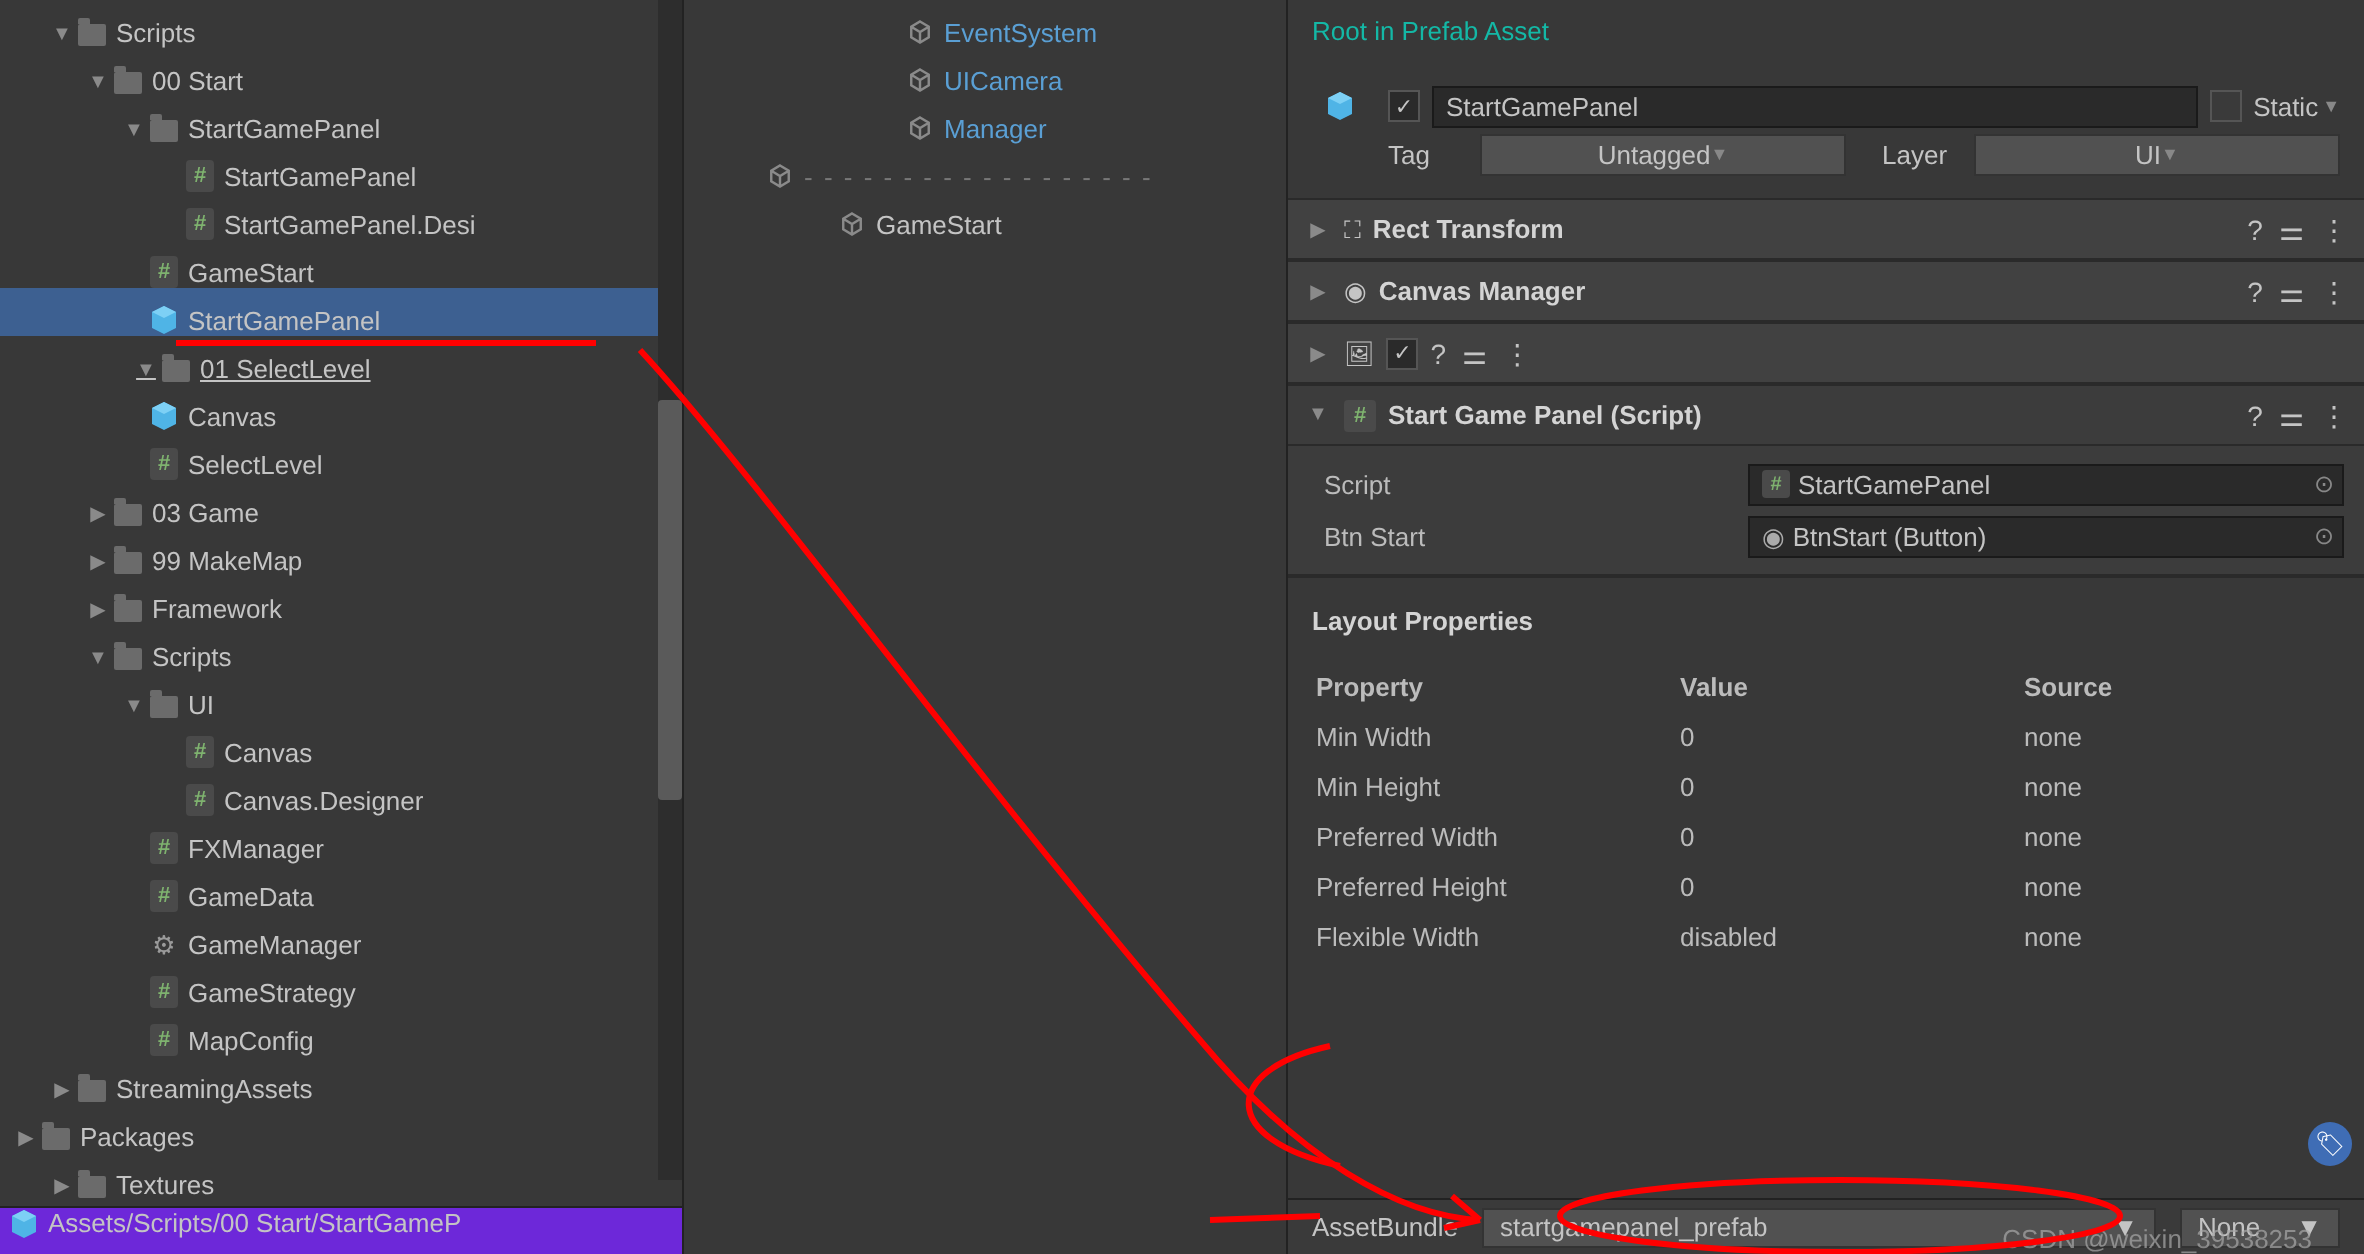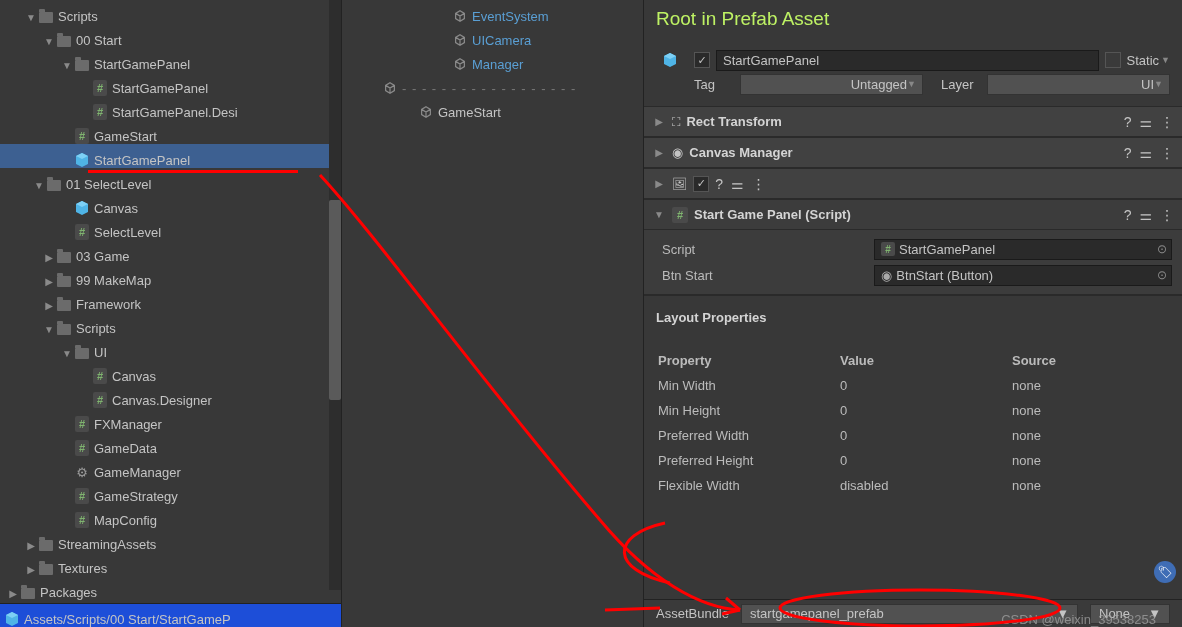--- a/index.html
+++ b/index.html
@@ -18,47 +18,47 @@
 .arrow.right::before{content:"▶"}
 .arrow.none{visibility:hidden}
 .ic{width:16px;height:16px;display:inline-flex;align-items:center;justify-content:center;margin-right:4px}
 .ic-folder{background:#6b6b6b;width:14px;height:11px;border-radius:1px;position:relative;top:1px}
 .ic-folder::before{content:"";position:absolute;top:-3px;left:0;width:6px;height:3px;background:#6b6b6b;border-radius:1px 1px 0 0}
 .ic-cs{background:#4a4a4a;width:14px;height:16px;border-radius:2px;display:flex;align-items:center;justify-content:center;color:#7fb36f;font-size:11px;font-weight:bold}
 .ic-prefab svg{width:16px;height:16px}
 .ic-gear{color:#9a9a9a;font-size:13px}
 .ic-go svg{width:14px;height:14px}
 .txt-blue{color:#5a9fd4}
-.path-bar{position:absolute;bottom:0;left:0;right:0;height:24px;background:#1d4ed8;border-top:1px solid #222;display:flex;align-items:flex-end;padding:0 4px}
+.path-bar{position:absolute;bottom:0;left:0;right:0;height:24px;background:#6d28d9;border-top:1px solid #222;display:flex;align-items:flex-start;padding:0 4px}
 
 .insp-header{padding:10px 12px;background:#383838;border-bottom:1px solid #2a2a2a}
 .insp-row{display:flex;align-items:center;height:24px;gap:6px;padding:2px 0}
-.insp-title{color:#bef264;font-size:19px;padding:8px 12px}
+.insp-title{color:#14b8a6;font-size:13px;padding:8px 12px}
 .chk{width:16px;height:16px;background:#2a2a2a;border:1px solid #555;display:inline-flex;align-items:center;justify-content:center;font-size:11px;color:#c4c4c4}
 .input-box{background:#2a2a2a;border:1px solid #1a1a1a;padding:3px 6px;color:#c4c4c4;flex:1;height:21px;display:flex;align-items:center}
 .static-lbl{color:#c4c4c4;display:flex;align-items:center;gap:2px}
 .static-arrow{font-size:9px;color:#888}
 .lbl{color:#c4c4c4;min-width:40px}
-.dropdown{background:#515151;border:1px solid #333;padding:3px 6px;display:flex;align-items:center;justify-content:flex-end;height:21px;min-width:100px}
+.dropdown{background:#515151;border:1px solid #333;padding:3px 6px;display:flex;align-items:center;justify-content:center;height:21px;min-width:100px}
 .dropdown .dd-arrow{font-size:9px;color:#888}
 
 .component{background:#3c3c3c;border-bottom:1px solid #2a2a2a}
 .comp-header{display:flex;align-items:center;height:30px;padding:0 8px;background:#414141;gap:6px;border-bottom:1px solid #2a2a2a}
 .comp-header.open{background:#3c3c3c}
 .comp-title{flex:1;font-weight:bold;color:#d4d4d4}
 .comp-icons{display:flex;gap:8px;align-items:center;color:#888}
 .comp-icons span{font-size:14px}
 .comp-body{padding:6px 10px}
 .prop-row{display:flex;align-items:center;height:26px}
 .prop-label{width:220px;color:#bbb;padding-left:8px}
 .obj-field{background:#2a2a2a;border:1px solid #1a1a1a;padding:2px 6px;display:flex;align-items:center;height:21px;flex:1;gap:4px;position:relative}
 .obj-field .target{position:absolute;right:4px;font-size:12px;color:#888}
 .layout-section{background:#383838;padding:8px 12px;border-top:1px solid #2a2a2a}
 .layout-title{font-weight:bold;color:#d4d4d4;padding:6px 0}
-.layout-table{width:100%;margin-top:16px}
+.layout-table{width:100%;margin-top:6px}
 .layout-table .hdr{color:#d4d4d4;font-weight:bold}
 .layout-table td{padding:4px 0;color:#bbb}
 .layout-table td:nth-child(1){width:180px}
 .layout-table td:nth-child(2){width:170px}
 .asset-bundle{position:absolute;bottom:0;left:0;right:0;height:28px;background:#3a3a3a;border-top:1px solid #222;display:flex;align-items:center;padding:0 12px;gap:12px}
 .ab-dd{background:#515151;border:1px solid #333;height:20px;display:flex;align-items:center;padding:0 8px;justify-content:space-between;min-width:200px}
 .watermark{position:absolute;bottom:0;right:26px;color:#a8a8a8;font-size:13px;z-index:5;opacity:.7}
 .tag-ic{position:absolute;right:6px;bottom:44px;background:#3f6db5;width:22px;height:22px;border-radius:50%;display:flex;align-items:center;justify-content:center;font-size:12px;color:#fff}
 
 svg.annot{position:absolute;top:0;left:0;width:1182px;height:627px;pointer-events:none;z-index:10}
@@ -116,21 +116,21 @@
         <div class="tree-row selected" style="padding-left: 60px;">
           <span class="arrow none"></span>
           <span class="ic ic-prefab">
             <svg viewBox="0 0 16 16">
               <path fill="#4fb4e6" d="M8 1l6 3v8l-6 3-6-3V4z"></path>
               <path fill="#7dd0f5" d="M8 1l6 3-6 3-6-3z"></path>
             </svg>
           </span>
           <span>StartGamePanel</span>
         </div>
-        <div class="tree-row" style="padding-left: 32px;">
+        <div class="tree-row" style="padding-left: 66px; text-decoration: underline;">
           <span class="arrow down"></span>
           <span class="ic">
             <span class="ic-folder"></span>
           </span>
           <span>01 SelectLevel</span>
         </div>
         <div class="tree-row" style="padding-left: 60px;">
           <span class="arrow none"></span>
           <span class="ic ic-prefab">
             <svg viewBox="0 0 16 16">
@@ -229,33 +229,33 @@
           </span>
           <span>MapConfig</span>
         </div>
         <div class="tree-row" style="padding-left: 24px;">
           <span class="arrow right"></span>
           <span class="ic">
             <span class="ic-folder"></span>
           </span>
           <span>StreamingAssets</span>
         </div>
+        <div class="tree-row" style="padding-left: 6px;">
+          <span class="arrow right"></span>
+          <span class="ic">
+            <span class="ic-folder"></span>
+          </span>
+          <span>Packages</span>
+        </div>
         <div class="tree-row" style="padding-left: 24px;">
           <span class="arrow right"></span>
           <span class="ic">
             <span class="ic-folder"></span>
           </span>
           <span>Textures</span>
-        </div>
-        <div class="tree-row" style="padding-left: 6px;">
-          <span class="arrow right"></span>
-          <span class="ic">
-            <span class="ic-folder"></span>
-          </span>
-          <span>Packages</span>
         </div>
       </div>
     <div class="scrollbar" style="top:0;height:590px">
         <div class="thumb" style="height:200px;top:200px"></div>
       </div>
     <div class="path-bar">
       <span class="ic ic-prefab">
           <svg viewBox="0 0 16 16">
             <path fill="#4fb4e6" d="M8 1l6 3v8l-6 3-6-3V4z"></path>
             <path fill="#7dd0f5" d="M8 1l6 3-6 3-6-3z"></path>

